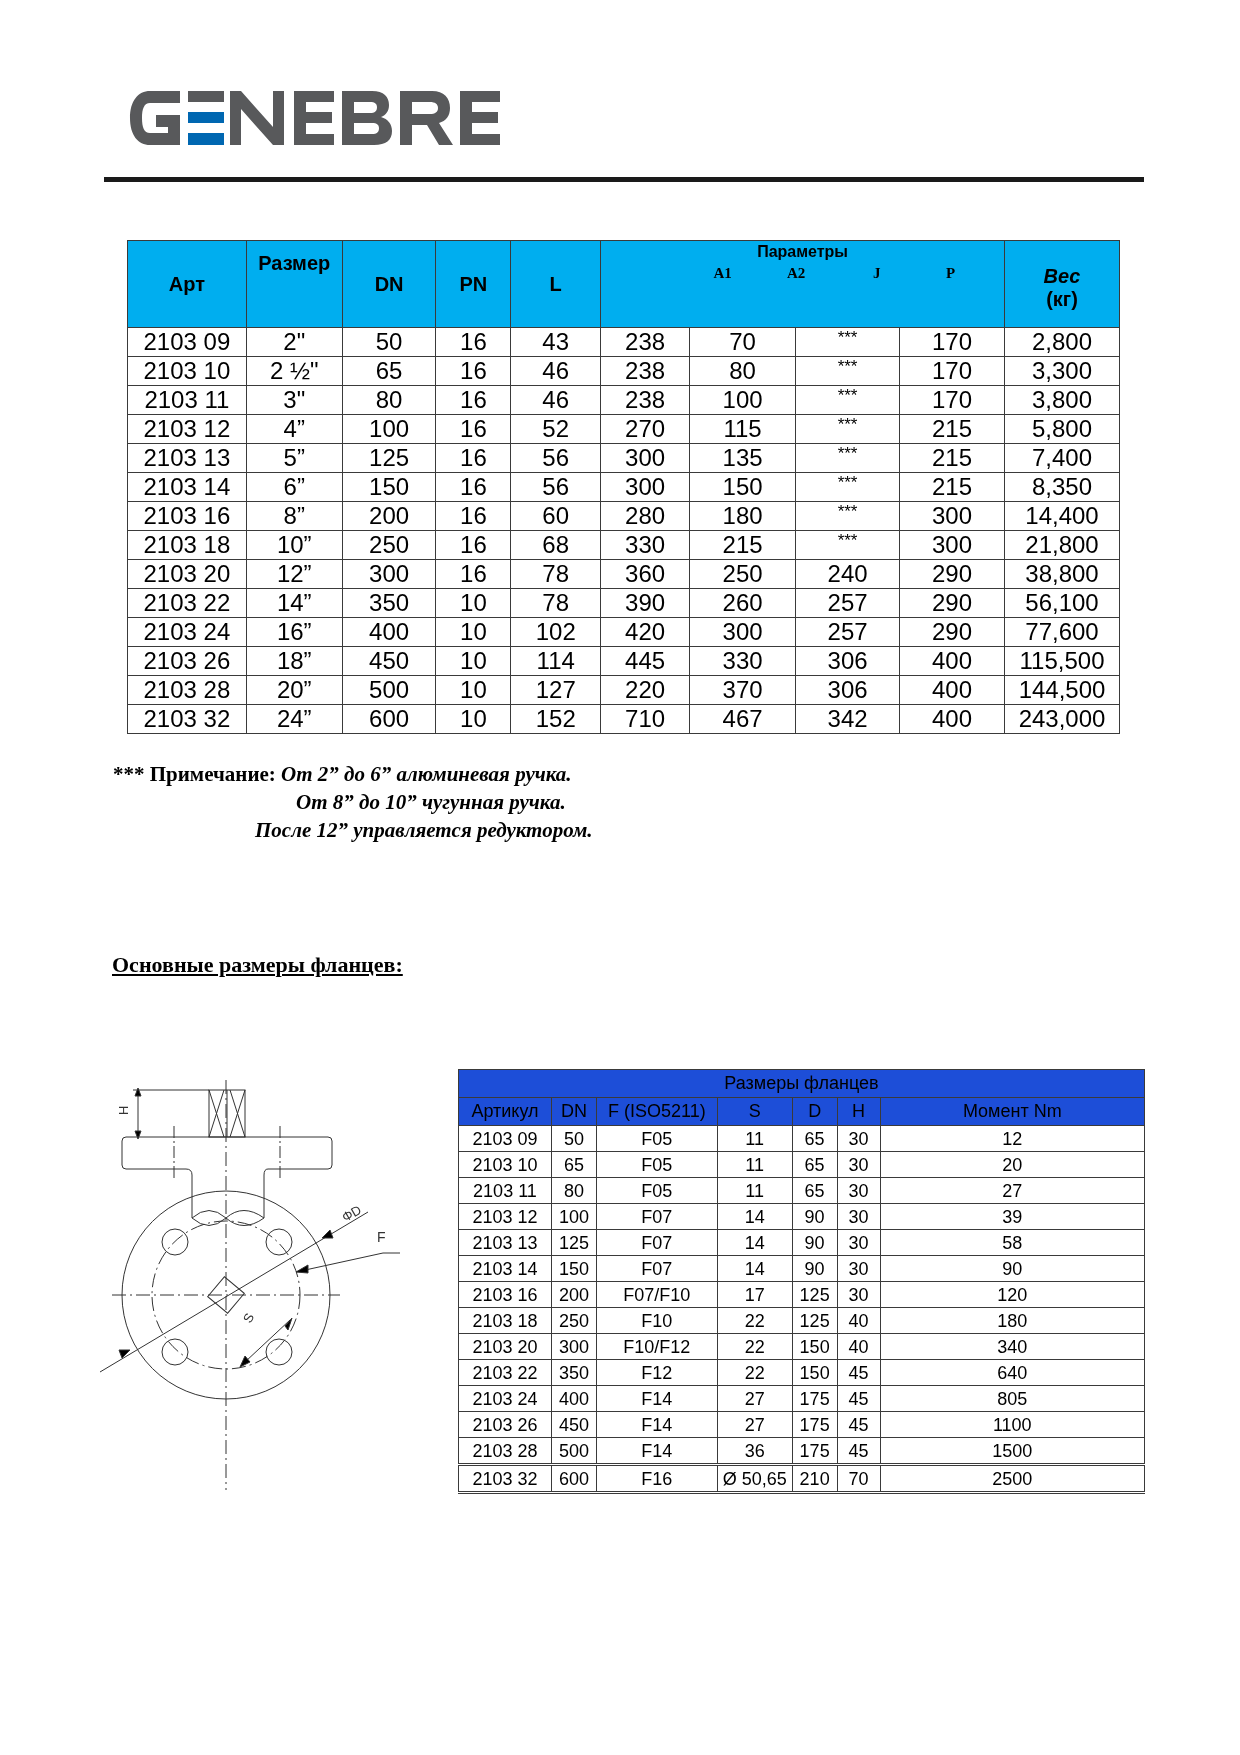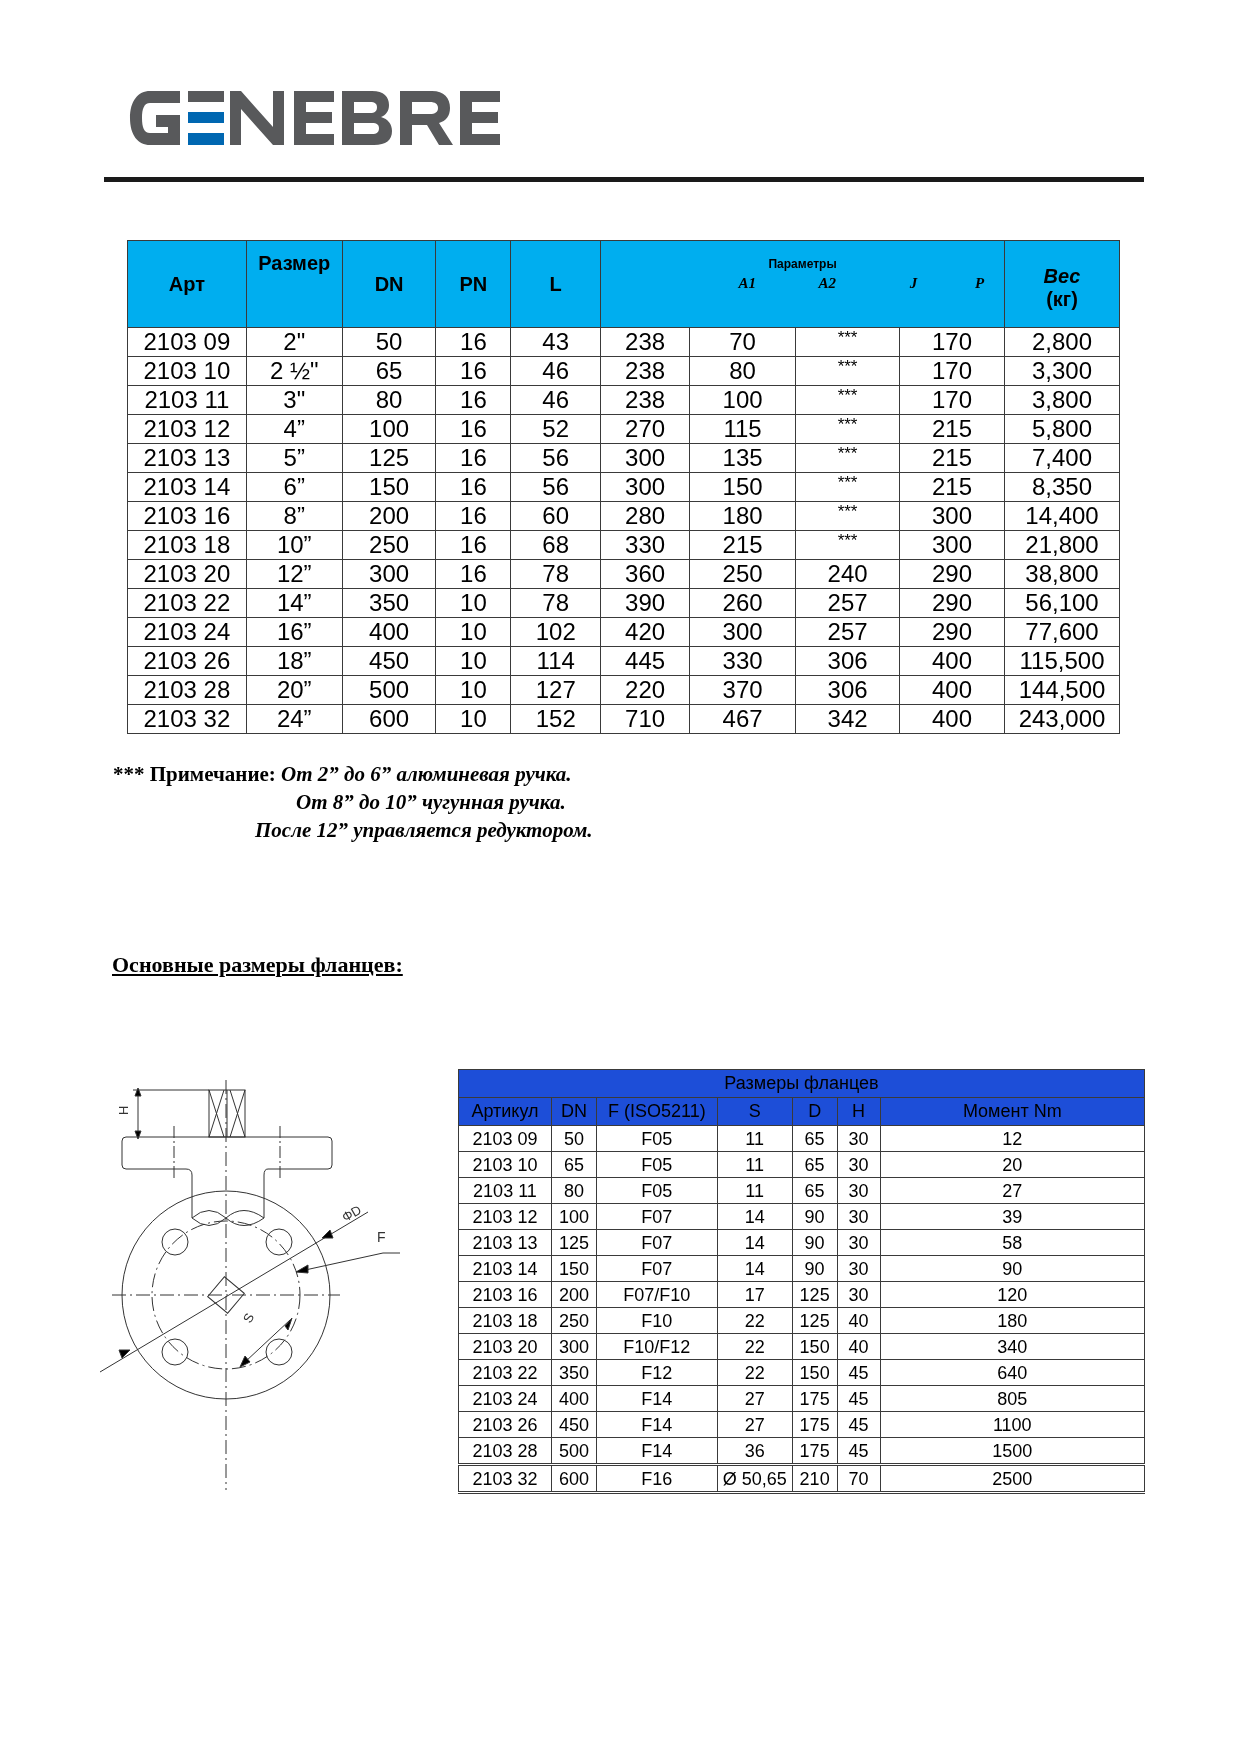--- a/index.html
+++ b/index.html
@@ -6,23 +6,23 @@
   body { width:1240px; height:1755px; position:relative; overflow:hidden; font-family:"Liberation Sans", sans-serif; color:#000; }
   .logo { position:absolute; left:128px; top:85px; height:65px; display:flex; align-items:center; }
   .logo svg { display:block; }
   .rule { position:absolute; left:104px; top:177px; width:1040px; height:5px; background:#1a1a1a; }
 
   table { border-collapse:collapse; position:absolute; }
   .t1 { left:127px; top:240px; width:993px; }
   .t1 th, .t1 td { border:1.5px solid #3a3a3a; text-align:center; padding:0; }
   .t1 thead th { background:#00AEEF; font-weight:bold; font-size:20px; height:70px; vertical-align:middle; }
   .t1 thead th.size { vertical-align:top; padding-top:11px; }
-  .t1 .params-title { display:block; margin-top:16px; font-size:12px; }
+  .t1 .params-title { display:block; margin-top:2px; font-size:16px; }
   .t1 .params-sub { display:flex; justify-content:flex-start; padding-left:88px; gap:0; font-family:"Liberation Serif", serif; font-size:15px; margin-top:4px; }
-  .t1 .params-sub span { display:inline-block; width:67px; text-align:right;font-style:italic; }
+  .t1 .params-sub span { display:inline-block; width:67px; text-align:center; }
   .t1 .params-sub span:nth-child(2) { width:80px; }
   .t1 .params-sub span:nth-child(3) { width:81px; }
   .t1 .ves { font-style:italic; }
   .t1 .kg { display:block; font-style:normal; }
   .t1 td { font-size:24px; height:28px; line-height:26px; }
   .t1 td.stars { font-size:17px; vertical-align:top; line-height:20px; }
 
   .note { position:absolute; left:113px; top:760px; font-family:"Liberation Serif", serif; font-weight:bold; font-size:21px; line-height:28px; }
   .note .lead { font-style:normal; }
   .note .it { font-style:italic; }

